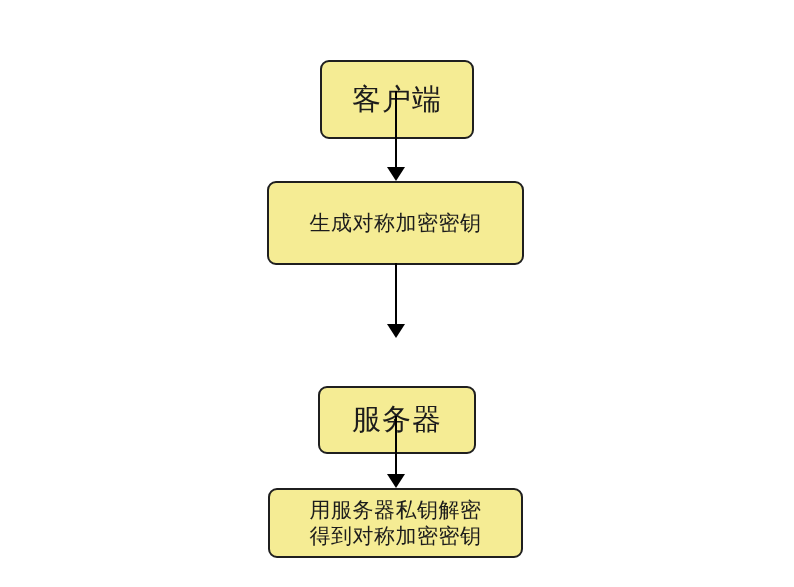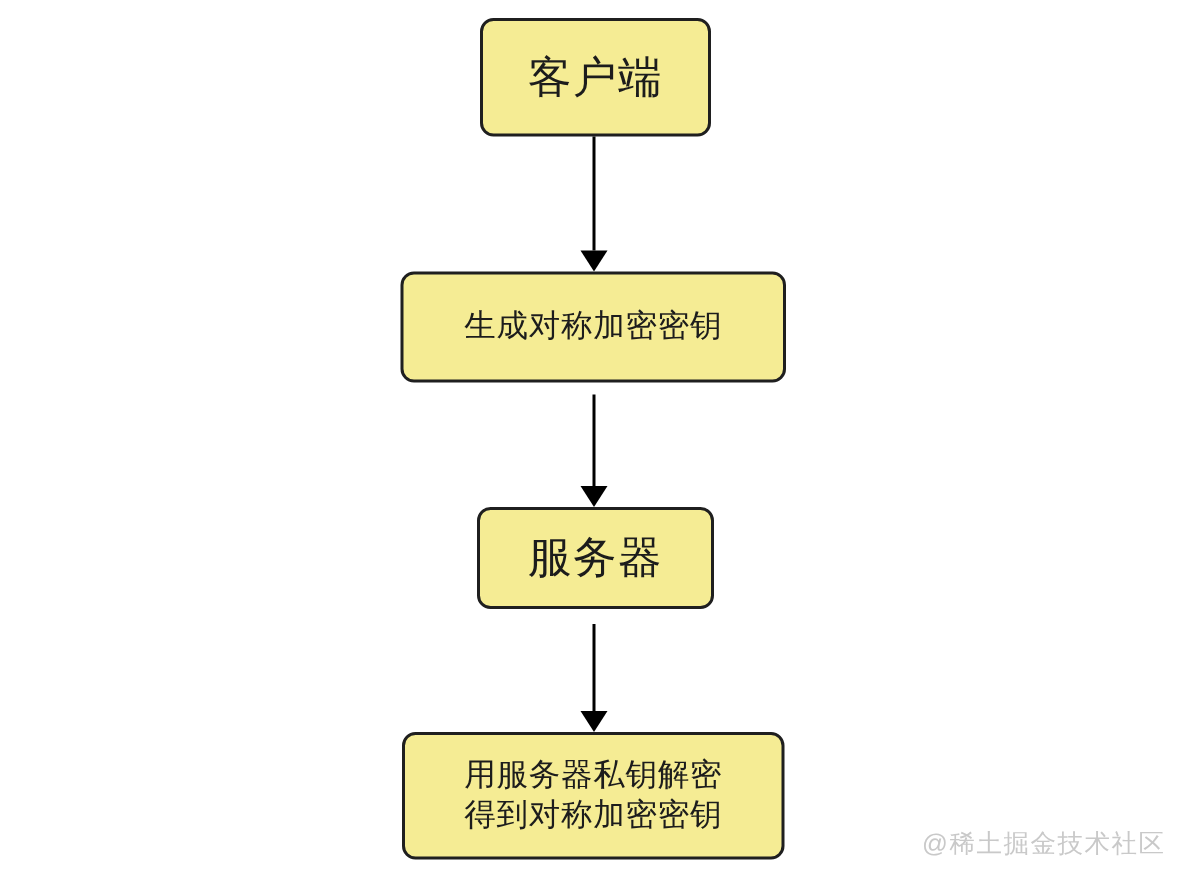--- a/index.html
+++ b/index.html
@@ -27,28 +27,28 @@
     background: var(--node-fill);
     border: 2px solid var(--node-border);
     border-radius: 9px;
     display: flex;
     flex-direction: column;
     align-items: center;
     justify-content: center;
     color: var(--text);
     text-align: center;
   }
-  .node.big { font-size: 29px; letter-spacing: 1px; }
+  .node.big { font-size: 29px; letter-spacing: 1px; margin-top: 48px; }
   .node.small { font-size: 21px; line-height: 1.25; letter-spacing: 0.5px; }
   .node .line { display: block; white-space: nowrap; }
 
   #node-client   { left: 320px; top: 12px;  width: 154px; height: 79px; }
-  #node-generate { left: 267px; top: 181px; width: 257px; height: 74px; }
+  #node-generate { left: 267px; top: 181px; width: 257px; height: 84px; }
   #node-server   { left: 318px; top: 338px; width: 158px; height: 68px; }
-  #node-decrypt  { left: 268px; top: 488px; width: 255px; height: 85px; }
+  #node-decrypt  { left: 268px; top: 488px; width: 255px; height: 70px; font-family: Liberation Serif, serif; }
 
   .arrow {
     position: absolute;
     left: 387px;           
     width: 18px;
     display: flex;
     flex-direction: column;
     align-items: center;
   }
   .arrow-line {
@@ -109,15 +109,14 @@
   <div class="arrow" id="arrow-3">
     <div class="arrow-line"></div>
     <div class="arrow-head"></div>
   </div>
 
   <div class="node small" id="node-decrypt">
     <span class="line">用服务器私钥解密</span>
     <span class="line">得到对称加密密钥</span>
   </div>
 
-  <div class="watermark">@稀土掘金技术社区</div>
 
 </div>
 
 </body></html>

